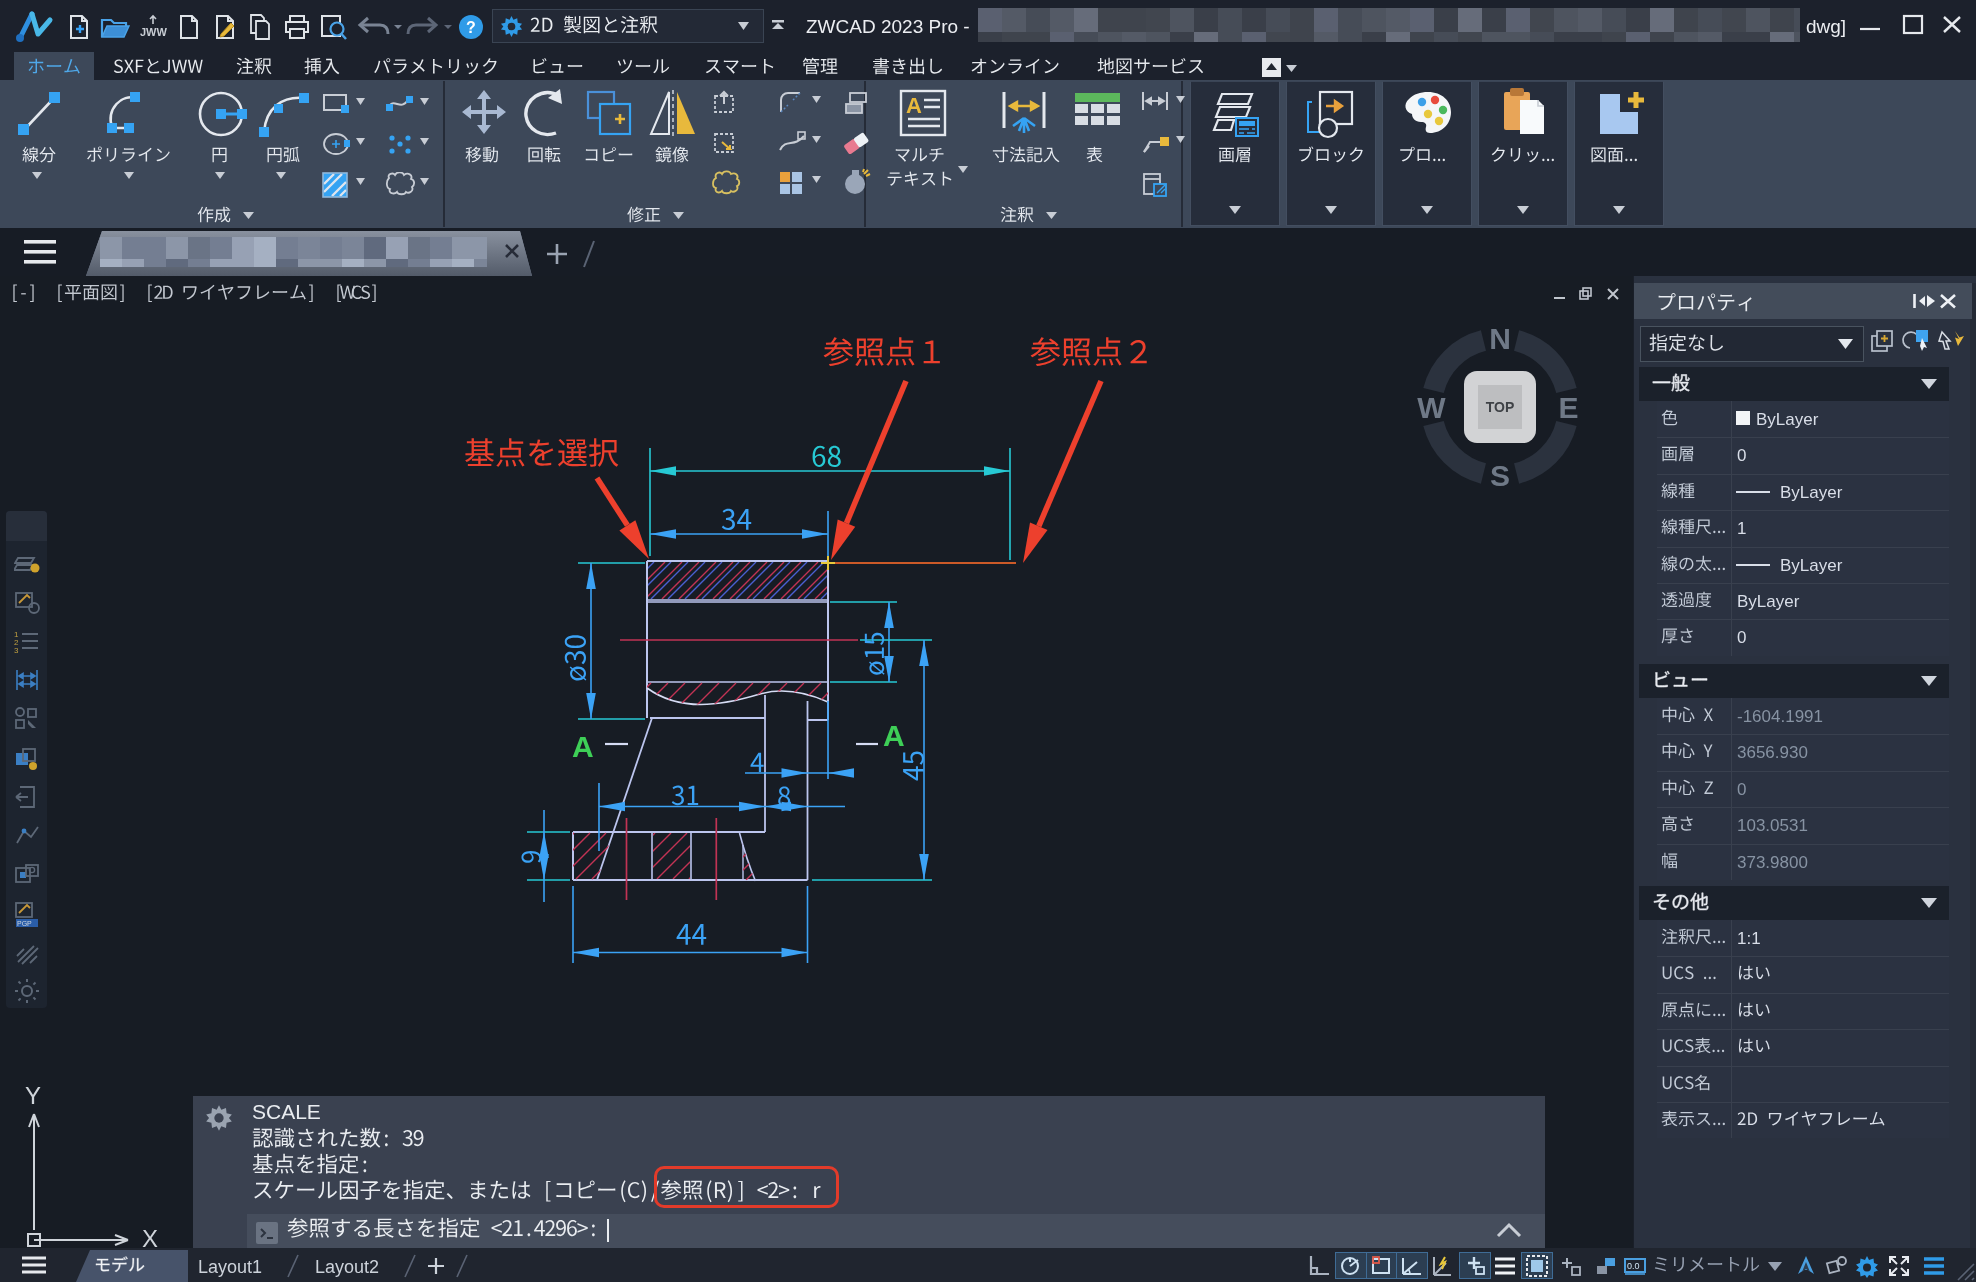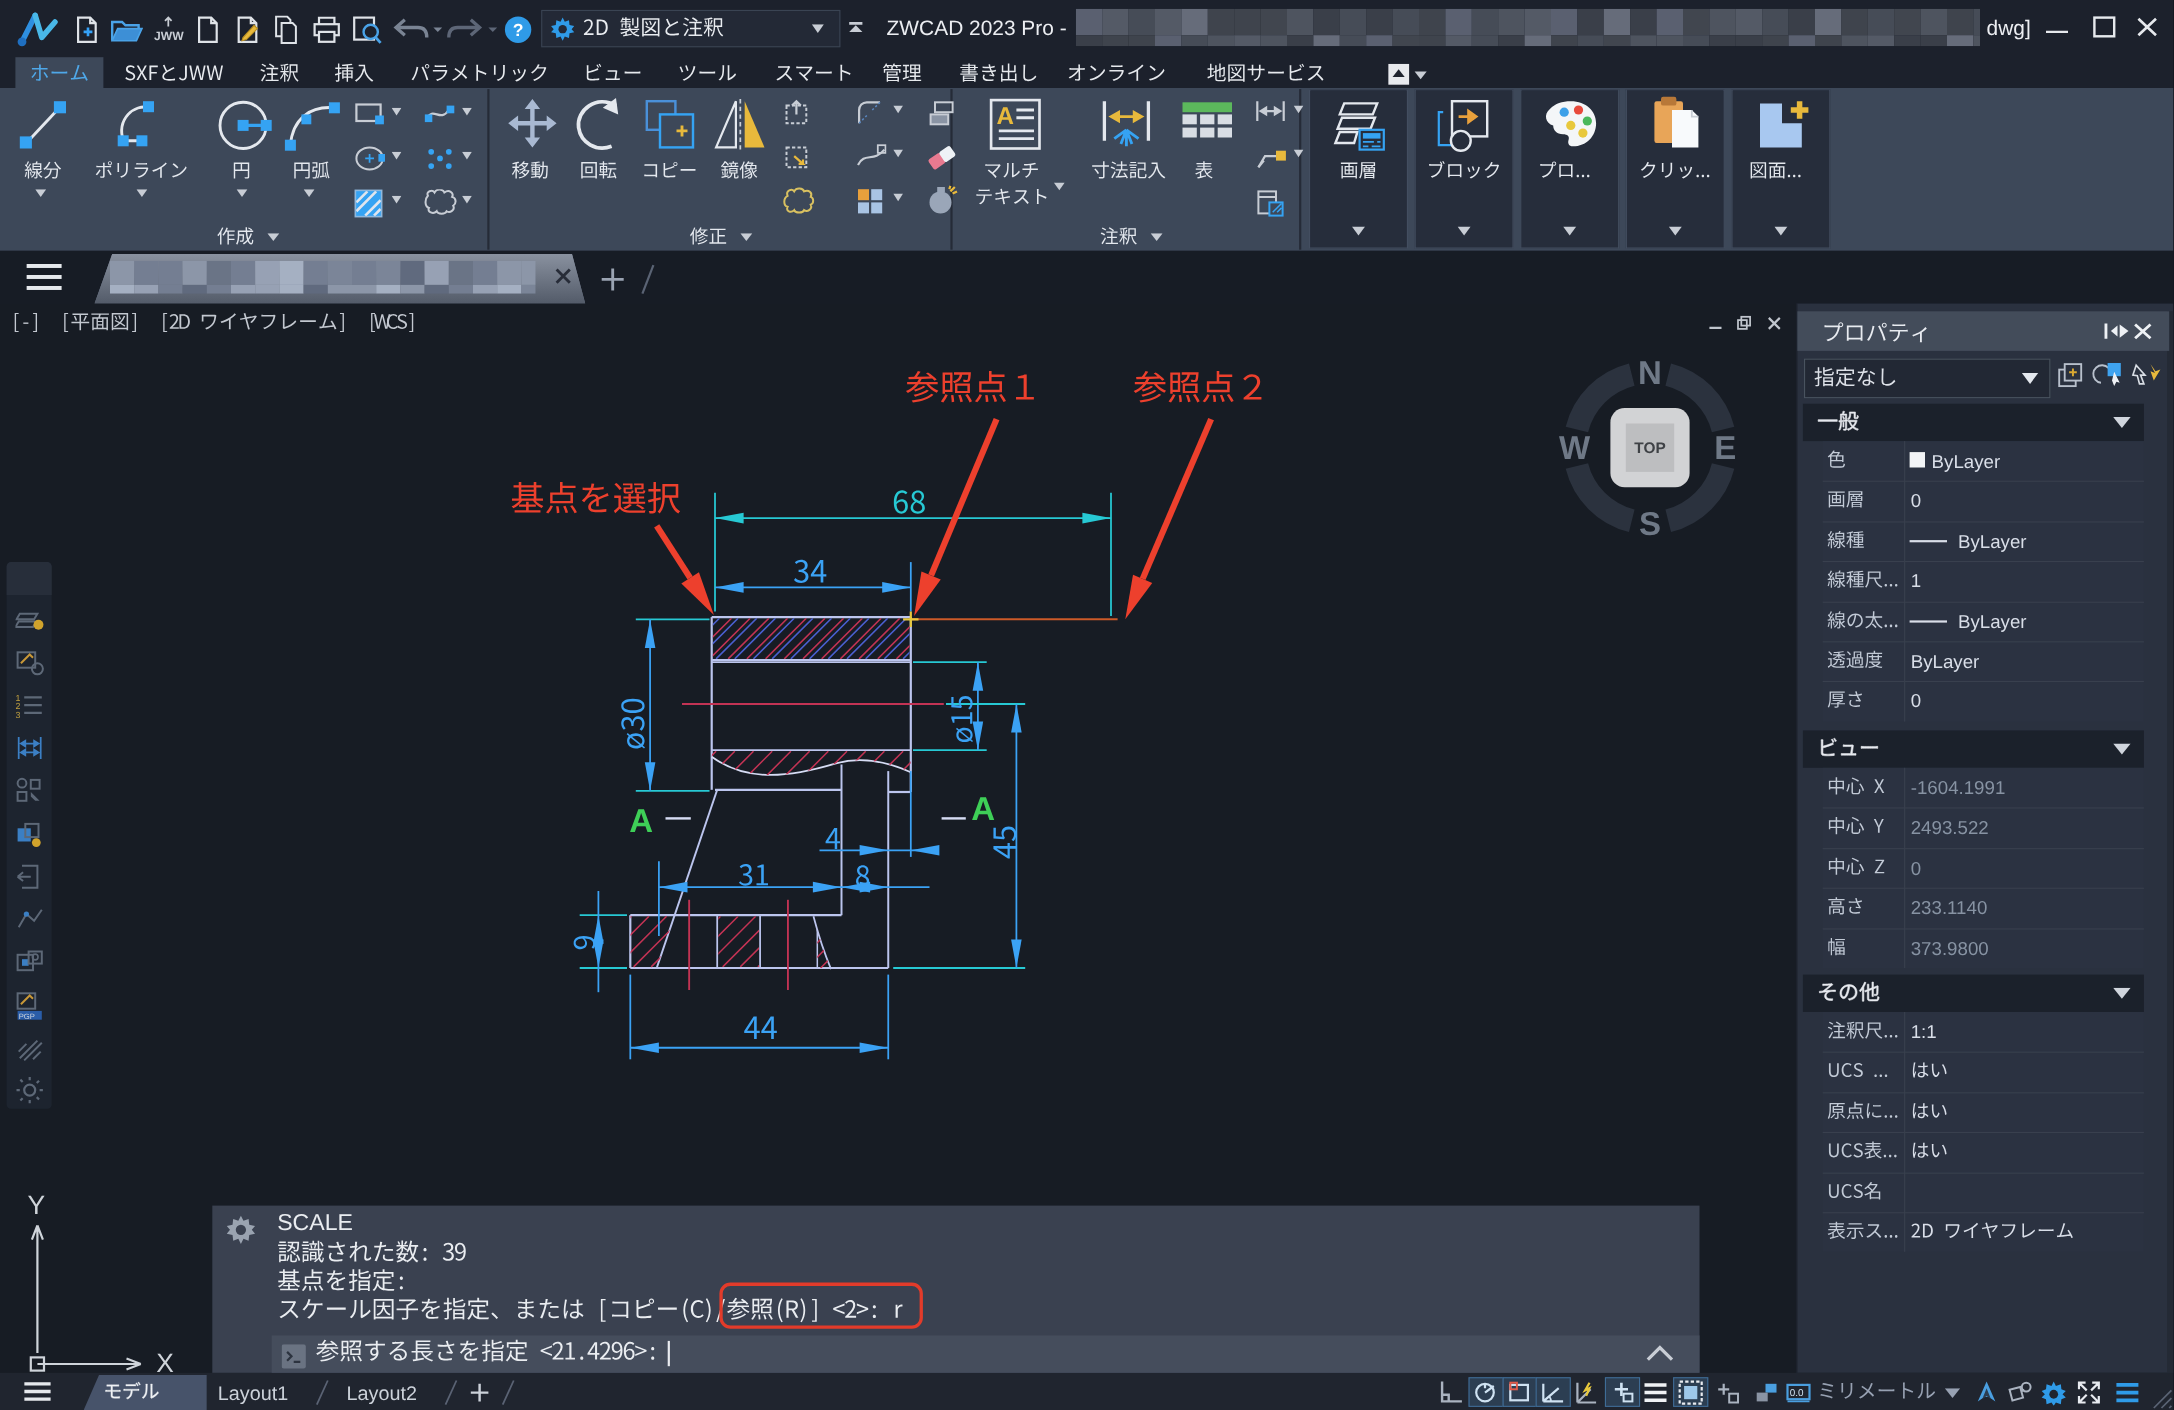--- a/index.html
+++ b/index.html
@@ -1423,36 +1423,36 @@
       </g>
     </svg>
 <div style="position:absolute;left:1737px;top:707px;font-family:&quot;Liberation Sans&quot;,sans-serif;font-size:17px;color:#8793a3;white-space:pre;">-1604.1991</div>
 <svg style="position:absolute;left:1661px;top:742.4px;overflow:visible" width="54" height="21">
       <g fill="#c2cad6" transform="translate(0,14.96) scale(0.017,-0.017)">
         <use href="#q137" x="0"></use>
         <use href="#q138" x="1000"></use>
         <use href="#q139" x="2500"></use>
       </g>
     </svg>
-<div style="position:absolute;left:1737px;top:743.4px;font-family:&quot;Liberation Sans&quot;,sans-serif;font-size:17px;color:#8793a3;white-space:pre;">2493.522</div>
+<div style="position:absolute;left:1737px;top:743.4px;font-family:&quot;Liberation Sans&quot;,sans-serif;font-size:17px;color:#8793a3;white-space:pre;">3656.930</div>
 <svg style="position:absolute;left:1661px;top:778.8px;overflow:visible" width="55" height="21">
       <g fill="#c2cad6" transform="translate(0,14.96) scale(0.017,-0.017)">
         <use href="#q137" x="0"></use>
         <use href="#q138" x="1000"></use>
         <use href="#q140" x="2500"></use>
       </g>
     </svg>
 <div style="position:absolute;left:1737px;top:779.8px;font-family:&quot;Liberation Sans&quot;,sans-serif;font-size:17px;color:#8793a3;white-space:pre;">0</div>
 <svg style="position:absolute;left:1661px;top:815.2px;overflow:visible" width="36" height="21">
       <g fill="#c2cad6" transform="translate(0,14.96) scale(0.017,-0.017)">
         <use href="#q141" x="0"></use>
         <use href="#q101" x="1000"></use>
       </g>
     </svg>
-<div style="position:absolute;left:1737px;top:816.2px;font-family:&quot;Liberation Sans&quot;,sans-serif;font-size:17px;color:#8793a3;white-space:pre;">233.1140</div>
+<div style="position:absolute;left:1737px;top:816.2px;font-family:&quot;Liberation Sans&quot;,sans-serif;font-size:17px;color:#8793a3;white-space:pre;">103.0531</div>
 <svg style="position:absolute;left:1661px;top:851.6px;overflow:visible" width="19" height="21">
       <g fill="#c2cad6" transform="translate(0,14.96) scale(0.017,-0.017)">
         <use href="#q142" x="0"></use>
       </g>
     </svg>
 <div style="position:absolute;left:1737px;top:852.6px;font-family:&quot;Liberation Sans&quot;,sans-serif;font-size:17px;color:#8793a3;white-space:pre;">373.9800</div>
 <div style="position:absolute;left:1639px;top:886px;width:310px;height:34px;background:#1b212b"></div>
 <svg style="position:absolute;left:1652px;top:892px;overflow:visible" width="59" height="23">
       <g fill="#e8ebf0" stroke="#e8ebf0" stroke-width="28" transform="translate(0,16.72) scale(0.019,-0.019)">
         <use href="#q143" x="0"></use>

